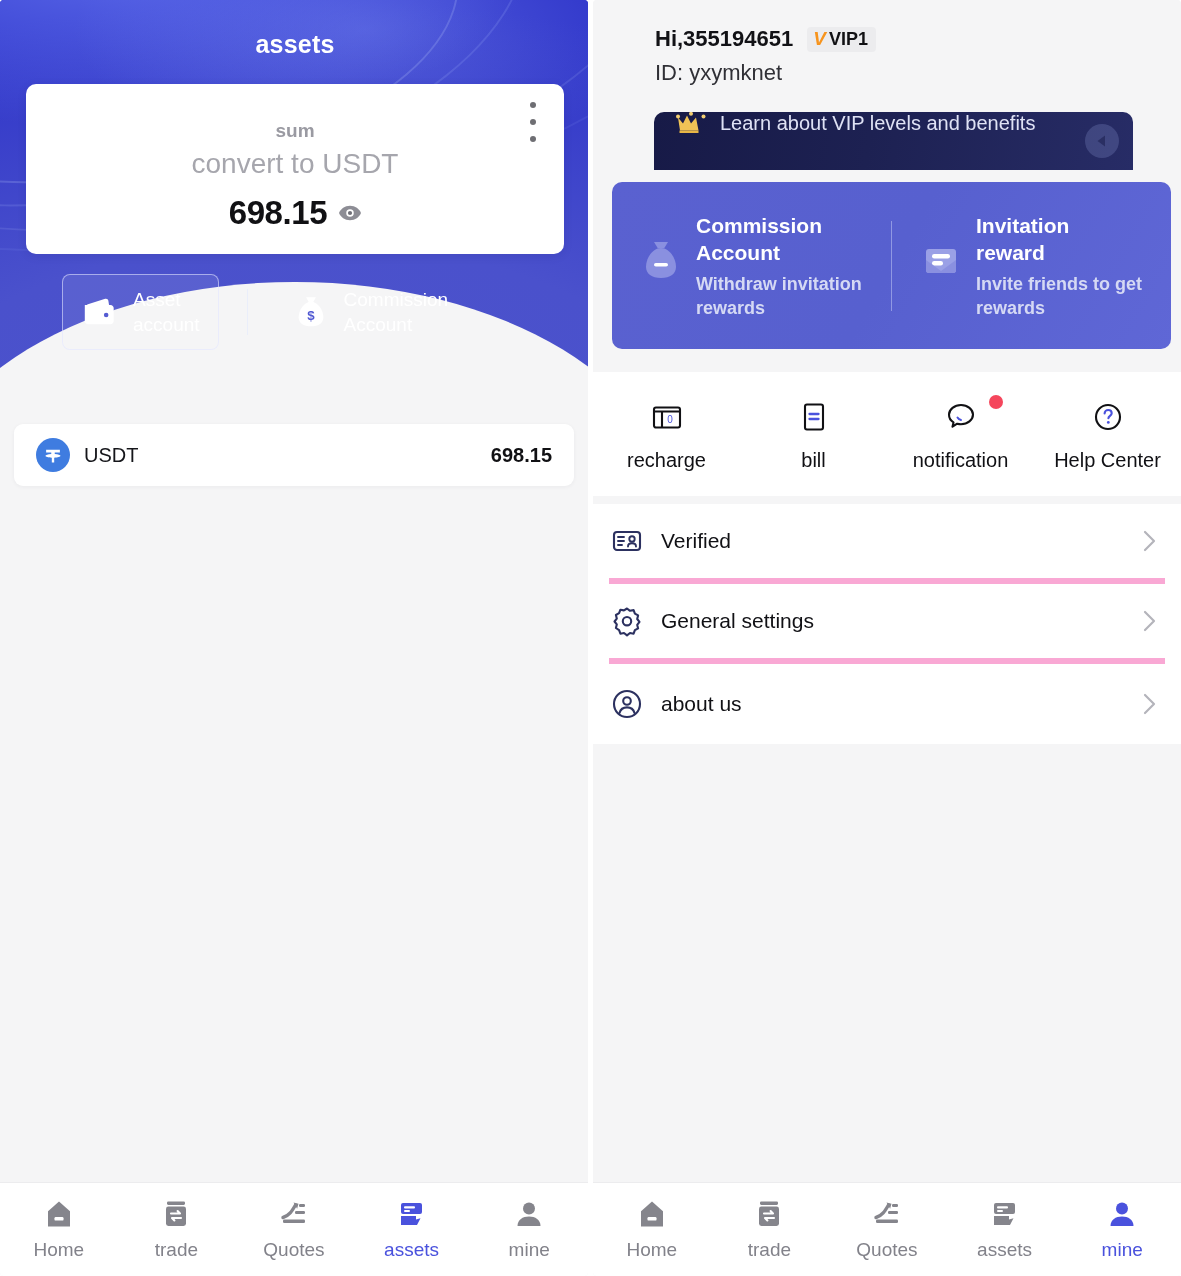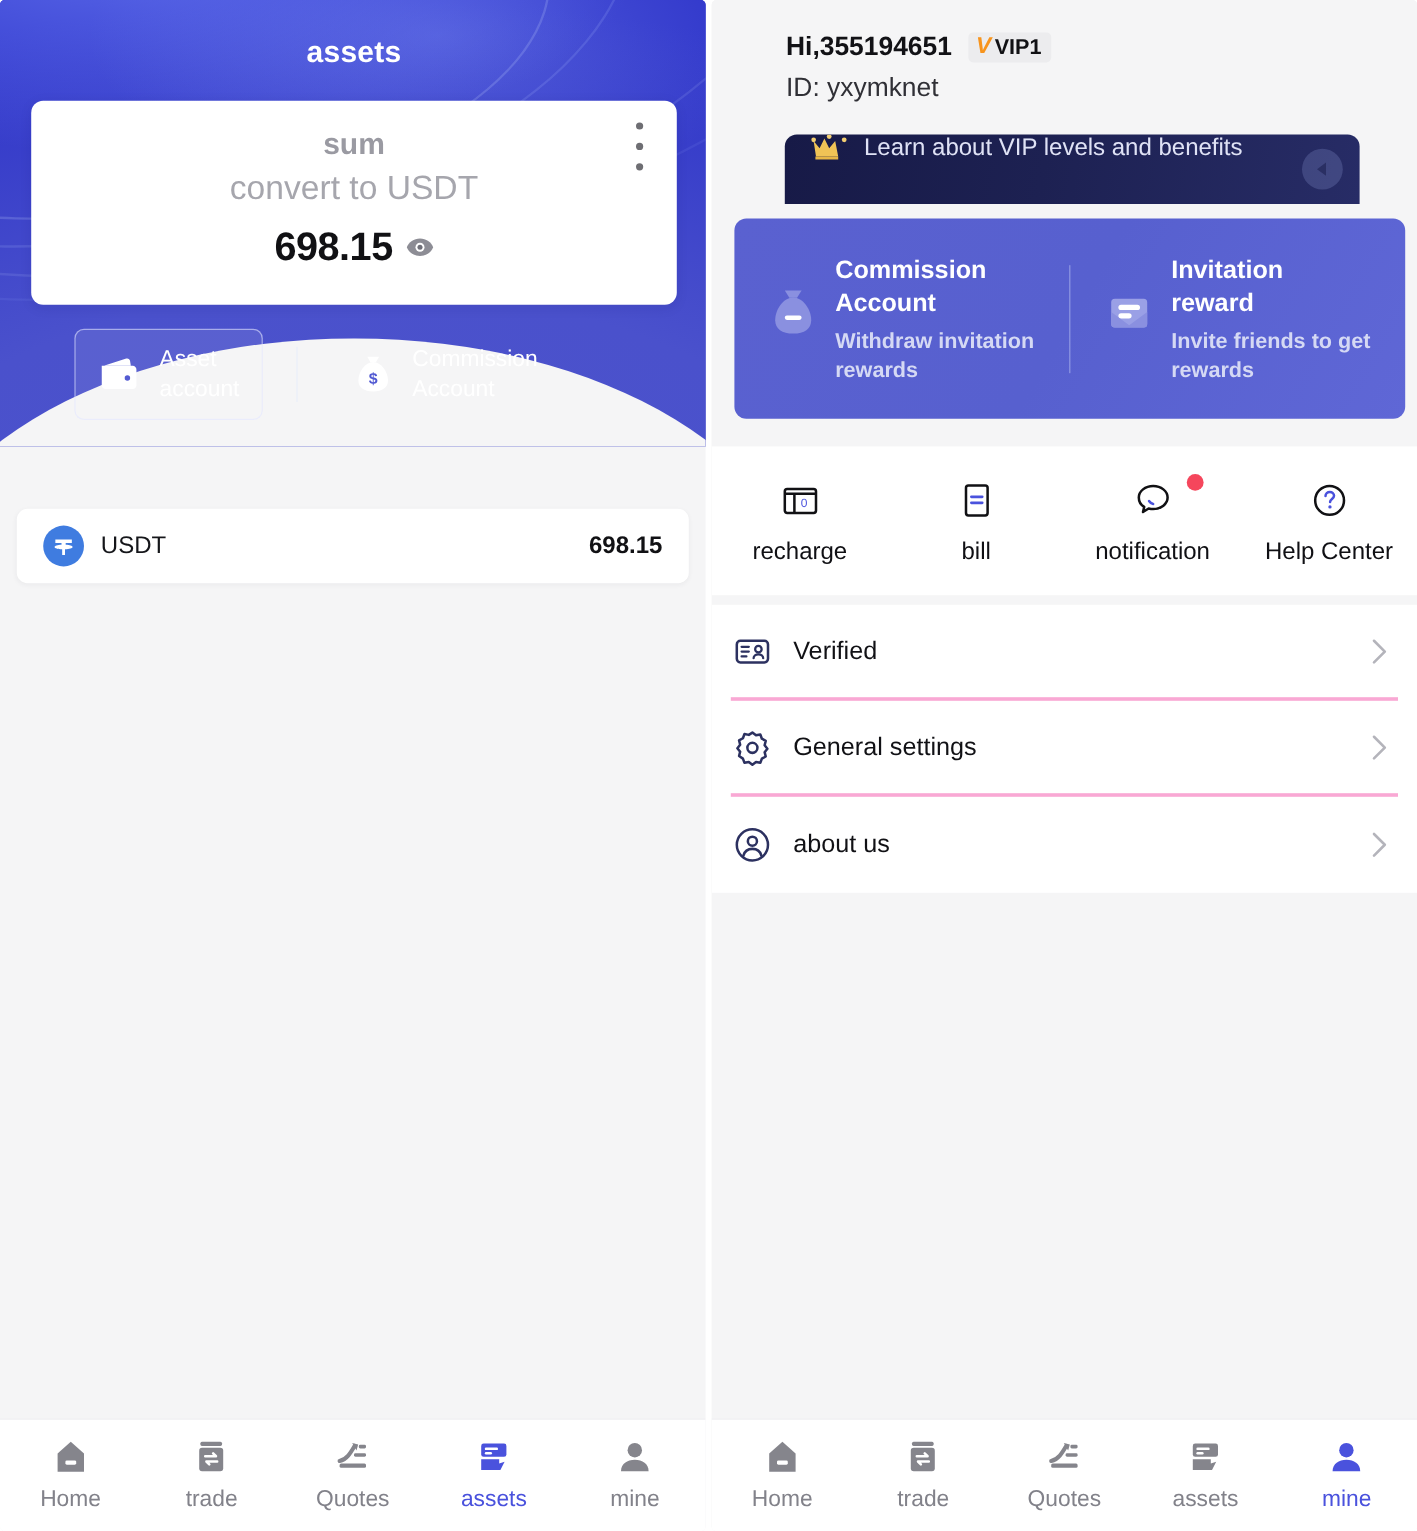--- a/index.html
+++ b/index.html
@@ -86,23 +86,23 @@
     align-items: center; justify-content: space-between;
     cursor: pointer;
   }
   .dots-menu i {
     display: block; width: 6px; height: 6px;
     border-radius: 50%; background: #6e6e73;
   }
   .sum-label {
     text-align: center;
     color: #9a9aa2;
-    font-size: 25px;
+    font-size: 19px;
     font-weight: bold;
-    padding-top: 22px;
+    padding-top: 36px;
   }
   .sum-sub {
     text-align: center;
     color: #a6a6ad;
     font-size: 28px;
     padding-top: 6px;
   }
   .sum-row {
     display: flex; align-items: center; justify-content: center;
     gap: 12px;
@@ -244,21 +244,21 @@
   .menu-list {
     position: absolute;
     left: 0; top: 504px;
     width: 588px;
     background: #ffffff;
     padding: 0 16px;
   }
   .menu-item {
     display: flex; align-items: center;
     height: 80px;
-    border-bottom: 3px solid #f9a8d4;
+    border-bottom: 6px solid #f9a8d4;
     cursor: pointer;
   }
   .menu-item:last-child { border-bottom: none; }
   .menu-ico { width: 32px; height: 32px; flex: none; margin-left: 2px; }
   .menu-label { font-size: 21px; color: #111115; margin-left: 18px; }
   .menu-chevron { margin-left: auto; margin-right: 6px; }
 
   
   .tabbar {
     position: absolute;

